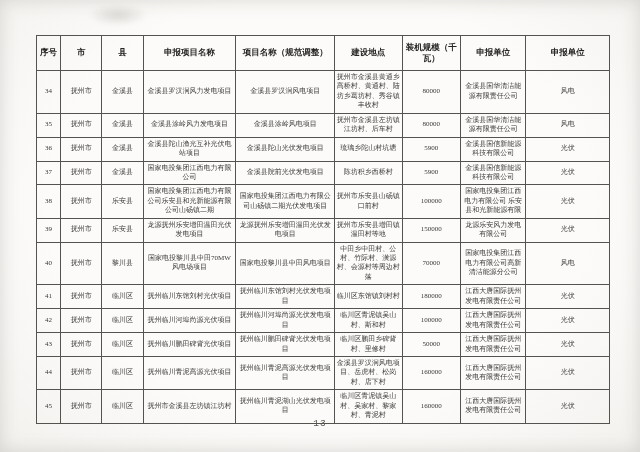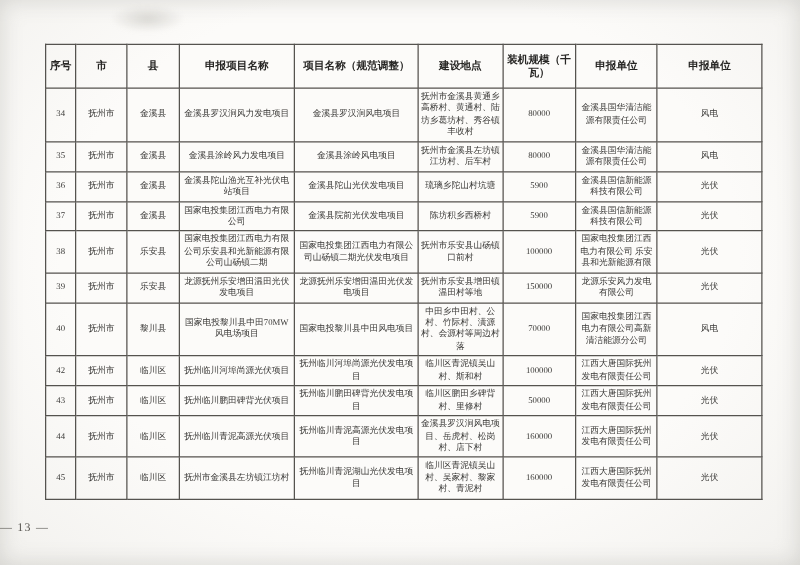--- a/index.html
+++ b/index.html
@@ -66,24 +66,25 @@
   col.c-adjusted { width: 17.2%; }
   col.c-location { width: 11.8%; }
   col.c-capacity { width: 10.2%; }
   col.c-applicant{ width: 11.4%; }
   col.c-type     { width: 14.6%; }
   .footer-pagenum {
     position: absolute;
     left: 0;
     right: 0;
     top: 418px;
-    text-align: left;
+    text-align: center;
     font-size: 9.5px;
     letter-spacing: 1px;
     color: #56544f;
+    font-family: Liberation Mono, monospace;
   }
 </style>
 </head>
 <body>
 
 <div class="page">
 
   <div class="scan-smudge"></div>
 
   <table class="proj-table">
@@ -183,20 +184,31 @@
           <td>抚州市</td>
           <td>黎川县</td>
           <td>国家电投黎川县中田70MW风电场项目</td>
           <td>国家电投黎川县中田风电项目</td>
           <td>中田乡中田村、公村、竹际村、潢源村、会源村等周边村落</td>
           <td>70000</td>
           <td>国家电投集团江西电力有限公司高新清洁能源分公司</td>
           <td>风电</td>
         </tr>
         <tr>
+          <td>41</td>
+          <td>抚州市</td>
+          <td>临川区</td>
+          <td>抚州临川东馆刘村光伏项目</td>
+          <td>抚州临川东馆刘村光伏发电项目</td>
+          <td>临川区东馆镇刘村村</td>
+          <td>180000</td>
+          <td>江西大唐国际抚州发电有限责任公司</td>
+          <td>光伏</td>
+        </tr>
+        <tr>
           <td>42</td>
           <td>抚州市</td>
           <td>临川区</td>
           <td>抚州临川河埠尚源光伏项目</td>
           <td>抚州临川河埠尚源光伏发电项目</td>
           <td>临川区青泥镇吴山村、斯和村</td>
           <td>100000</td>
           <td>江西大唐国际抚州发电有限责任公司</td>
           <td>光伏</td>
         </tr>

